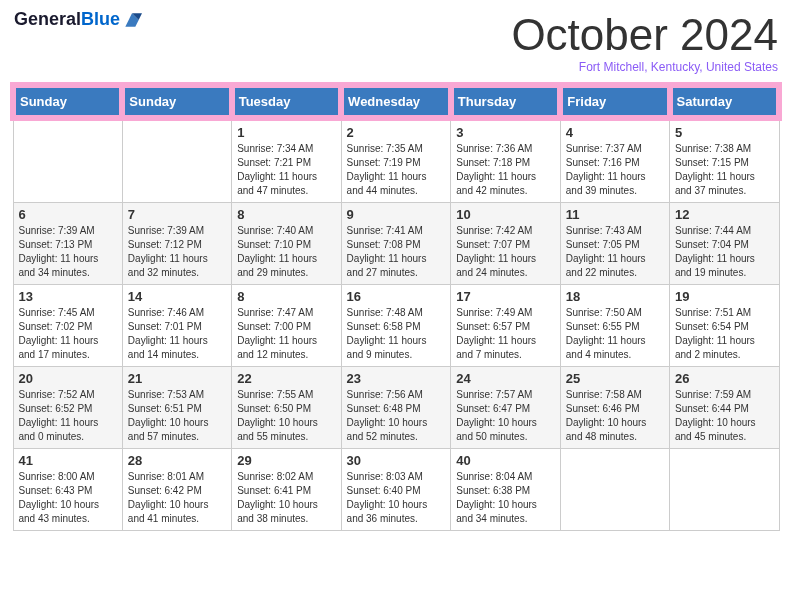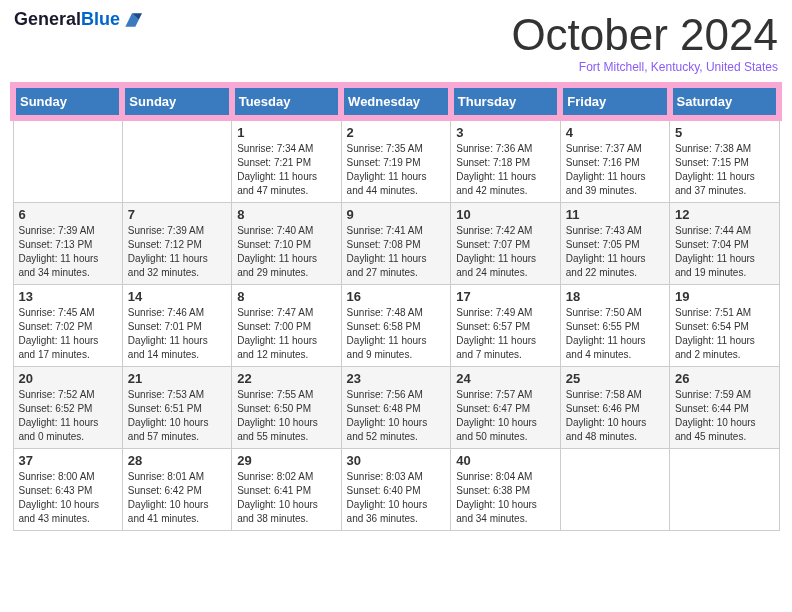--- a/index.html
+++ b/index.html
@@ -232,21 +232,21 @@
           <span class="day-num">25</span>
           <div class="day-info">Sunrise: 7:58 AM<br>Sunset: 6:46 PM<br>Daylight: 10 hours and 48 minutes.</div>
         </td>
         <td>
           <span class="day-num">26</span>
           <div class="day-info">Sunrise: 7:59 AM<br>Sunset: 6:44 PM<br>Daylight: 10 hours and 45 minutes.</div>
         </td>
       </tr>
       <tr>
         <td>
-          <span class="day-num">37</span>
+          <span class="day-num">41</span>
           <div class="day-info">Sunrise: 8:00 AM<br>Sunset: 6:43 PM<br>Daylight: 10 hours and 43 minutes.</div>
         </td>
         <td>
           <span class="day-num">28</span>
           <div class="day-info">Sunrise: 8:01 AM<br>Sunset: 6:42 PM<br>Daylight: 10 hours and 41 minutes.</div>
         </td>
         <td>
           <span class="day-num">29</span>
           <div class="day-info">Sunrise: 8:02 AM<br>Sunset: 6:41 PM<br>Daylight: 10 hours and 38 minutes.</div>
         </td>

